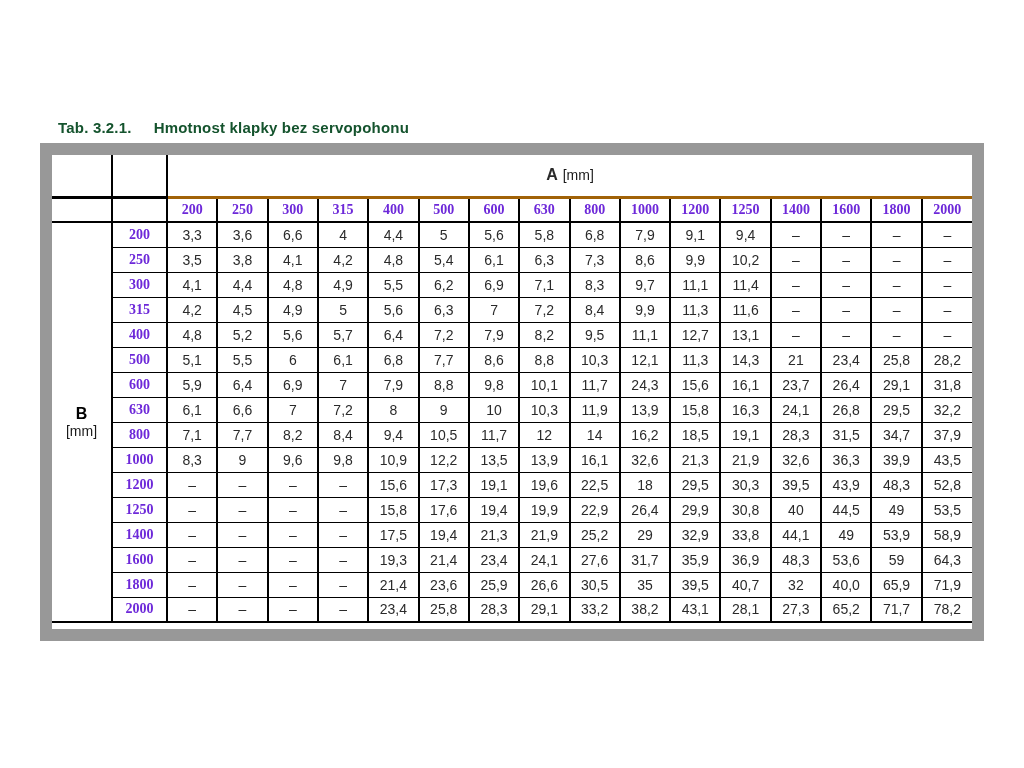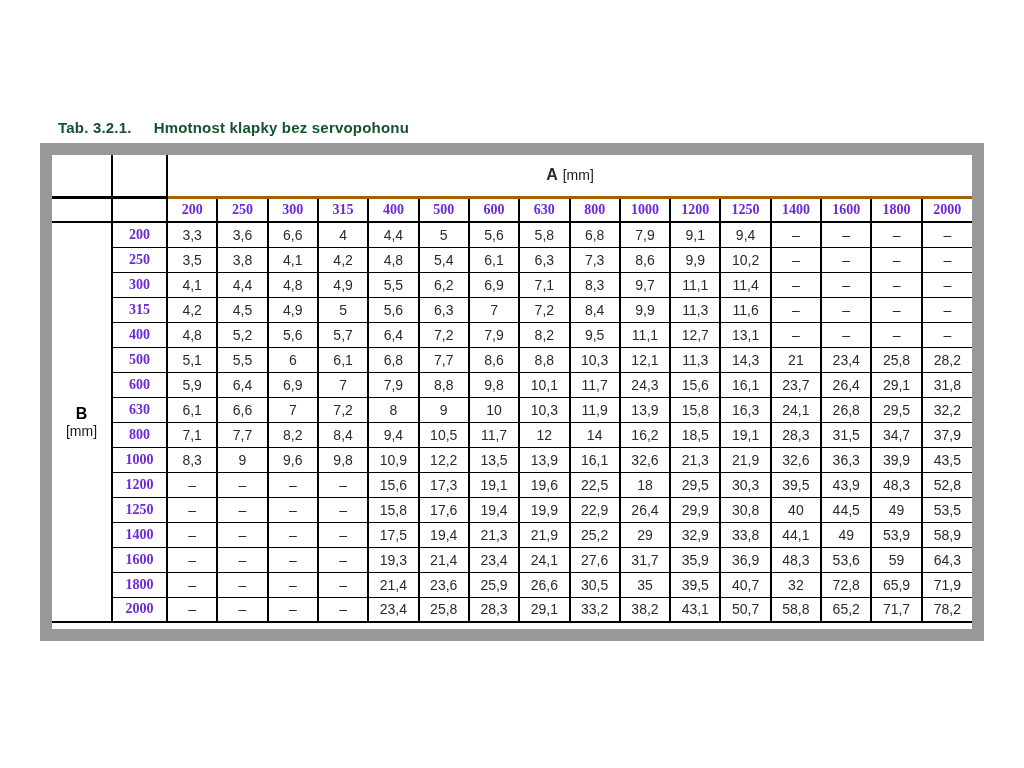--- a/index.html
+++ b/index.html
@@ -377,39 +377,39 @@
             <td class="dcell">–</td>
             <td class="dcell">21,4</td>
             <td class="dcell">23,6</td>
             <td class="dcell">25,9</td>
             <td class="dcell">26,6</td>
             <td class="dcell">30,5</td>
             <td class="dcell">35</td>
             <td class="dcell">39,5</td>
             <td class="dcell">40,7</td>
             <td class="dcell">32</td>
-            <td class="dcell">72,8</td>
+            <td class="dcell">40,0</td>
             <td class="dcell">65,9</td>
             <td class="dcell">71,9</td>
           </tr>
           <tr>
             <th class="rowhead bot">2000</th>
             <td class="dcell bot">–</td>
             <td class="dcell bot">–</td>
             <td class="dcell bot">–</td>
             <td class="dcell bot">–</td>
             <td class="dcell bot">23,4</td>
             <td class="dcell bot">25,8</td>
             <td class="dcell bot">28,3</td>
             <td class="dcell bot">29,1</td>
             <td class="dcell bot">33,2</td>
             <td class="dcell bot">38,2</td>
             <td class="dcell bot">43,1</td>
-            <td class="dcell bot">50,7</td>
-            <td class="dcell bot">58,8</td>
+            <td class="dcell bot">28,1</td>
+            <td class="dcell bot">27,3</td>
             <td class="dcell bot">65,2</td>
             <td class="dcell bot">71,7</td>
             <td class="dcell bot">78,2</td>
           </tr>
         </tbody>
     </table>
   </div>
 </div>
 
 </body></html>

